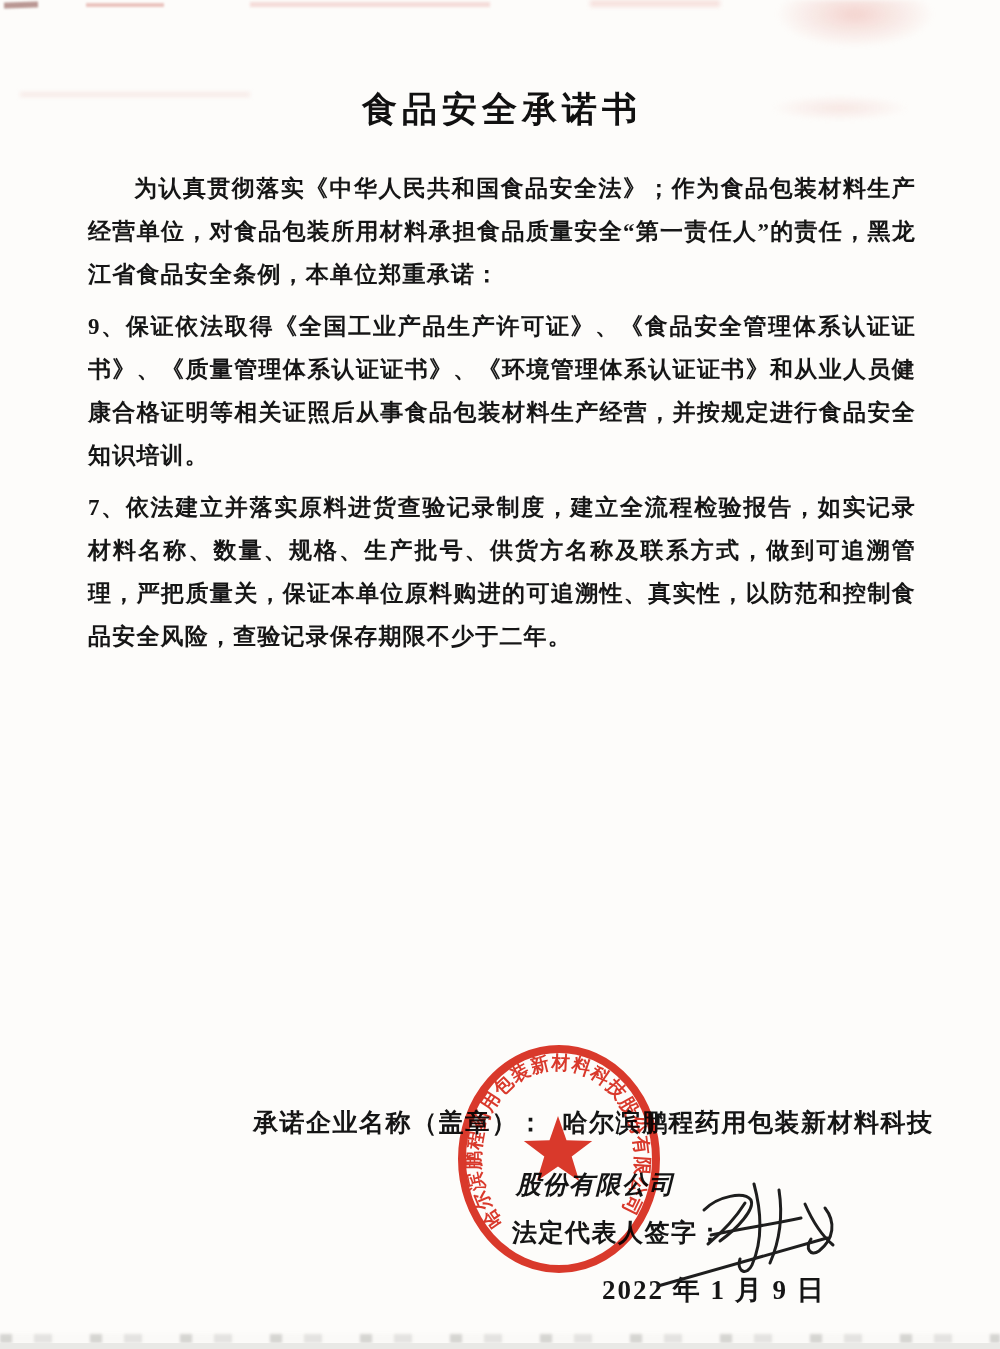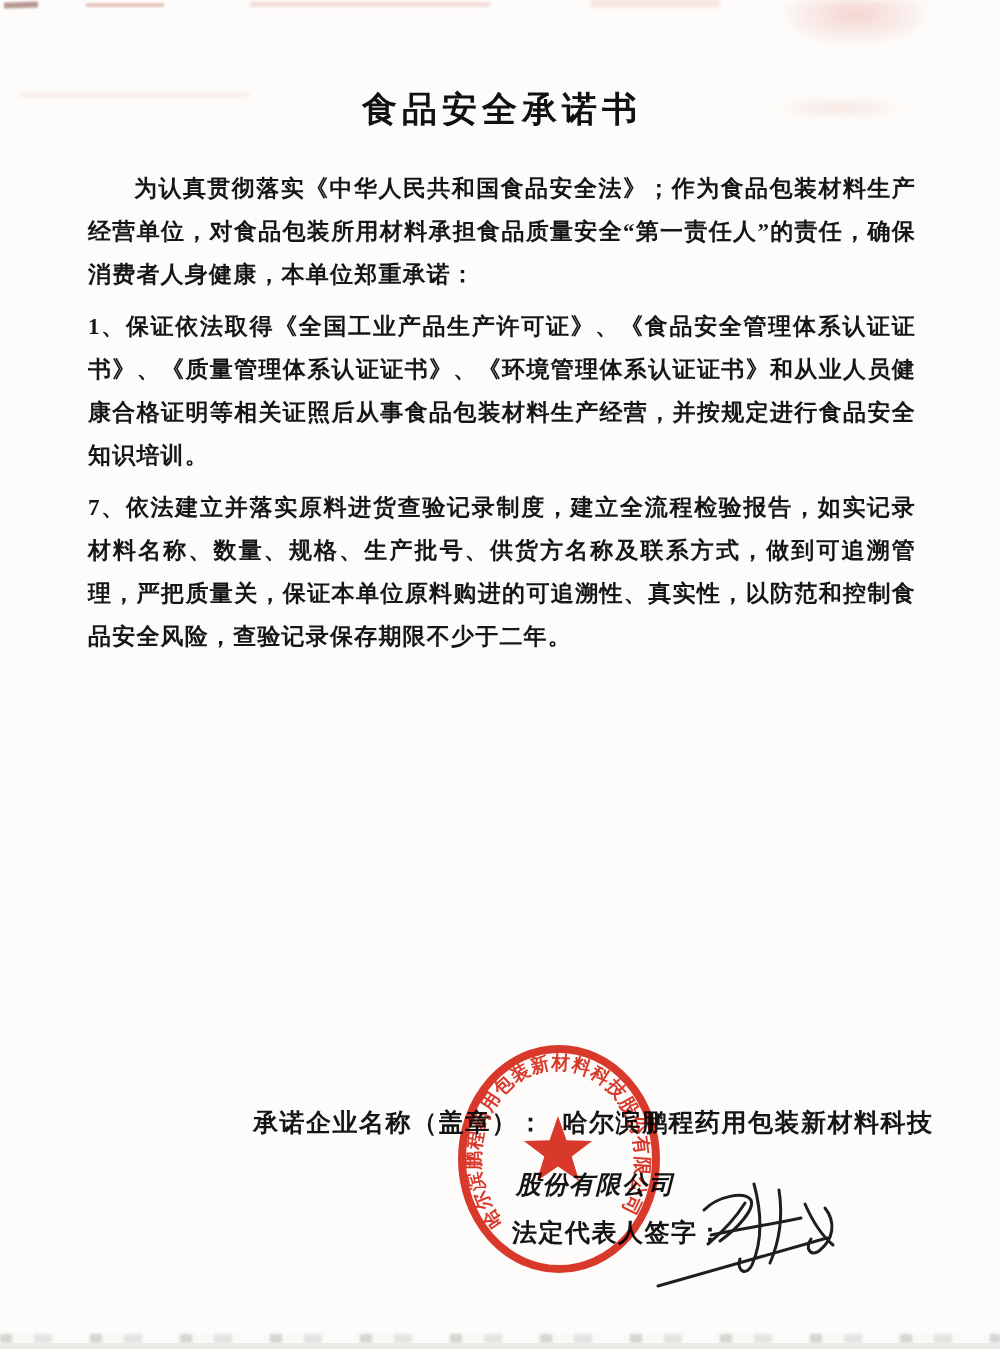--- a/index.html
+++ b/index.html
@@ -102,30 +102,31 @@
   <div class="artifact a-line1"></div>
   <div class="artifact a-line2"></div>
   <div class="artifact a-line3"></div>
   <div class="artifact a-smudge1"></div>
   <div class="artifact a-line4"></div>
   <div class="artifact a-smudge2"></div>
   <div class="artifact bottom-edge"></div>
 
   <div class="content">
     <h1 class="doc-title">食品安全承诺书</h1>
-    <p class="body-par intro">为认真贯彻落实《中华人民共和国食品安全法》；作为食品包装材料生产经营单位，对食品包装所用材料承担食品质量安全“第一责任人”的责任，确保消费者人身健康，本单位郑重承诺：</p>
-    <p class="body-par">1、保证依法取得《全国工业产品生产许可证》、《食品安全管理体系认证证书》、《质量管理体系认证证书》、《环境管理体系认证证书》和从业人员健康合格证明等相关证照后从事食品包装材料生产经营，并按规定进行食品安全知识培训。</p>
+    <p class="body-par intro">为认真贯彻落实《中华人民共和国食品安全法》；作为食品包装材料生产经营单位，对食品包装所用材料承担食品质量安全“第一责任人”的责任，黑龙江省食品安全条例，本单位郑重承诺：</p>
+    <p class="body-par">9、保证依法取得《全国工业产品生产许可证》、《食品安全管理体系认证证书》、《质量管理体系认证证书》、《环境管理体系认证证书》和从业人员健康合格证明等相关证照后从事食品包装材料生产经营，并按规定进行食品安全知识培训。</p>
     <p class="body-par">7、依法建立并落实原料进货查验记录制度，建立全流程检验报告，如实记录材料名称、数量、规格、生产批号、供货方名称及联系方式，做到可追溯管理，严把质量关，保证本单位原料购进的可追溯性、真实性，以防范和控制食品安全风险，查验记录保存期限不少于二年。</p>
   </div>
 
   <div class="foot-line company-line">
     <span>承诺企业名称（盖章）：</span><span class="gap"></span><span>哈尔滨鹏程药用包装新材料科技</span>
   </div>
   <div class="foot-line company-line2">股份有限公司</div>
   <div class="foot-line legal-line">法定代表人签字：</div>
+  <div class="foot-line date-line">2022 年 1 月 9 日</div>
 
   <svg class="signature-svg" viewBox="0 0 215 118">
     <g fill="none" stroke="#1e1e1e" stroke-width="3" stroke-linecap="round" stroke-linejoin="round">
       <path d="M 56,32 C 70,18 96,13 103,22 C 107,31 90,50 72,63"></path>
       <path d="M 97,25 C 87,41 72,56 60,66"></path>
       <path d="M 106,6 C 113,32 115,62 104,87 C 99,98 88,94 92,81"></path>
       <path d="M 131,12 C 135,38 132,62 122,85"></path>
       <path d="M 63,57 C 96,50 126,46 153,40"></path>
       <path d="M 157,26 C 164,42 173,57 185,67"></path>
       <path d="M 177,30 C 188,44 186,61 171,73 C 162,79 157,70 163,61"></path>

